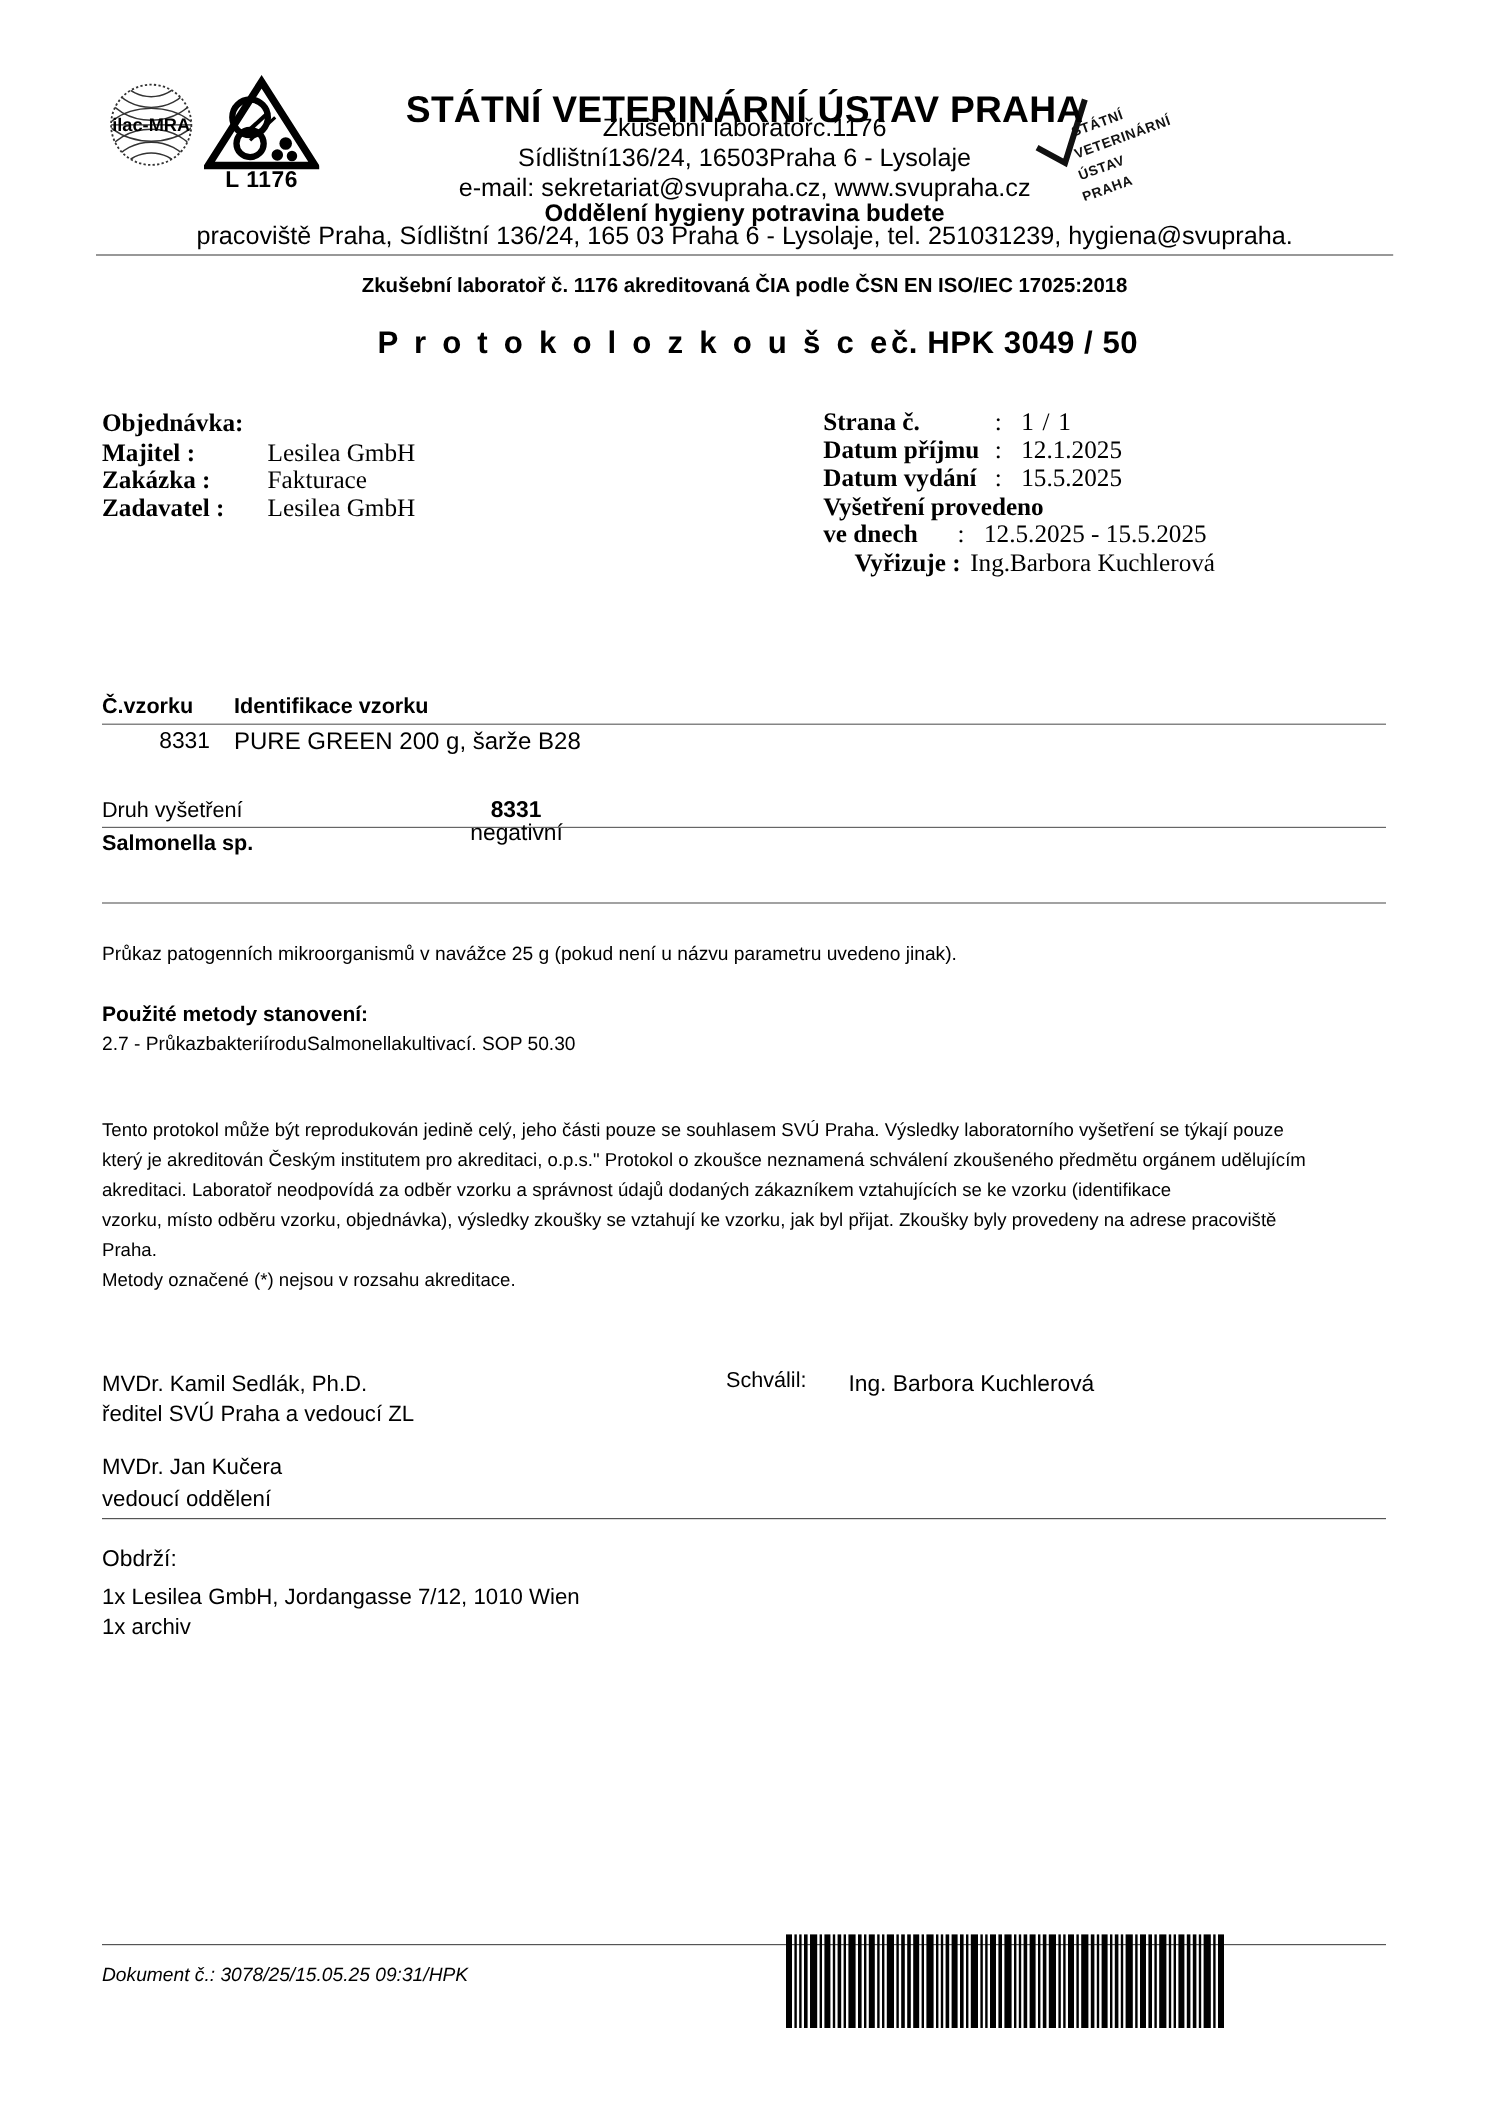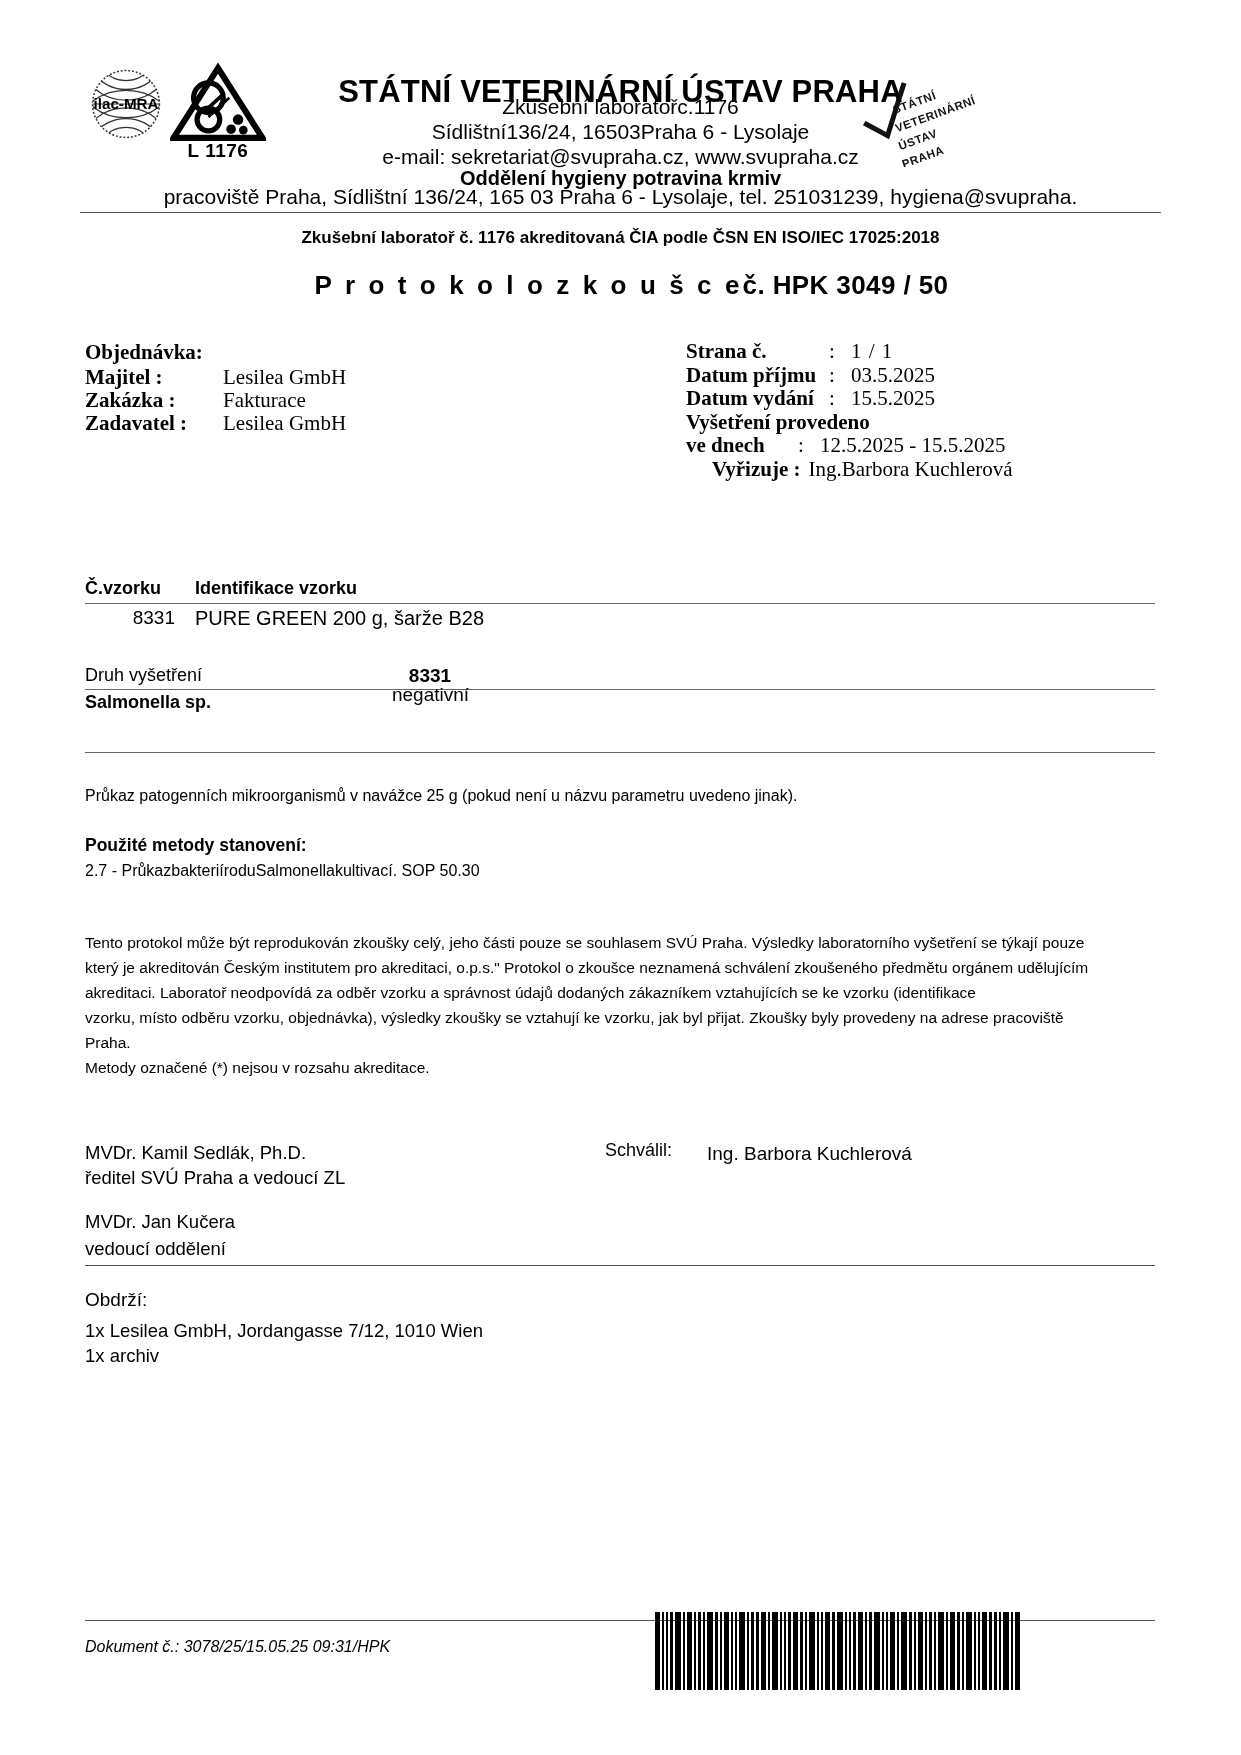--- a/index.html
+++ b/index.html
@@ -376,21 +376,21 @@
     </div>
 
     <div class="org-title">STÁTNÍ VETERINÁRNÍ ÚSTAV PRAHA</div>
 
     <div class="org-sub">
       <div>Zkušební laboratořc.1176</div>
       <div>Sídlištní136/24, 16503Praha 6 - Lysolaje</div>
       <div>e-mail: sekretariat@svupraha.cz, www.svupraha.cz</div>
     </div>
 
-    <div class="dept-title">Oddělení hygieny potravina krmiv</div>
+    <div class="dept-title">Oddělení hygieny potravina budete</div>
     <div class="dept-addr">pracoviště Praha, Sídlištní 136/24, 165 03 Praha 6 - Lysolaje, tel. 251031239, hygiena@svupraha.</div>
     <div class="header-rule"></div>
   </div>
 
   <div class="accred-line">Zkušební laboratoř č. 1176 akreditovaná ČIA podle ČSN EN ISO/IEC 17025:2018</div>
 
   <div class="protocol-title">
     <span>P r o t o k o l    o z k o u š c e</span><span class="nospace">č. HPK 3049 / 50</span>
   </div>
 
@@ -412,21 +412,21 @@
 
   <div class="meta-block">
     <div class="meta-row">
       <span class="k">Strana č.</span>
       <span class="c">:</span>
       <span class="v pg">1    /     1</span>
     </div>
     <div class="meta-row">
       <span class="k">Datum příjmu</span>
       <span class="c">:</span>
-      <span class="v">03.5.2025</span>
+      <span class="v">12.1.2025</span>
     </div>
     <div class="meta-row">
       <span class="k">Datum vydání</span>
       <span class="c">:</span>
       <span class="v">15.5.2025</span>
     </div>
     <div class="meta-wide">Vyšetření provedeno</div>
     <div class="meta-dnech">
       <span class="k">ve dnech</span>
       <span class="c">:</span>
@@ -463,21 +463,21 @@
     </div>
   </div>
   <div class="test-bottom-rule"></div>
 
   <div class="note-line">Průkaz patogenních mikroorganismů v navážce 25 g (pokud není u názvu parametru uvedeno jinak).</div>
 
   <div class="methods-title">Použité metody stanovení:</div>
   <div class="methods-body">2.7 - PrůkazbakteriíroduSalmonellakultivací. SOP 50.30</div>
 
   <div class="legal">
-    <p>Tento protokol může být reprodukován zkoušky celý, jeho části pouze se souhlasem SVÚ Praha. Výsledky laboratorního vyšetření se týkají pouze</p>
+    <p>Tento protokol může být reprodukován jedině celý, jeho části pouze se souhlasem SVÚ Praha. Výsledky laboratorního vyšetření se týkají pouze</p>
     <p>který je akreditován Českým institutem pro akreditaci, o.p.s." Protokol o zkoušce neznamená schválení zkoušeného předmětu orgánem udělujícím</p>
     <p>akreditaci. Laboratoř neodpovídá za odběr vzorku a správnost údajů dodaných zákazníkem vztahujících se ke vzorku (identifikace</p>
     <p>vzorku, místo odběru vzorku, objednávka), výsledky zkoušky se vztahují ke vzorku, jak byl přijat. Zkoušky byly provedeny na adrese pracoviště</p>
     <p>Praha.</p>
     <p>Metody označené (*) nejsou v rozsahu akreditace.</p>
   </div>
 
   <div class="sig-left">
     <div>MVDr. Kamil Sedlák, Ph.D.</div>
     <div>ředitel SVÚ Praha a vedoucí ZL</div>

